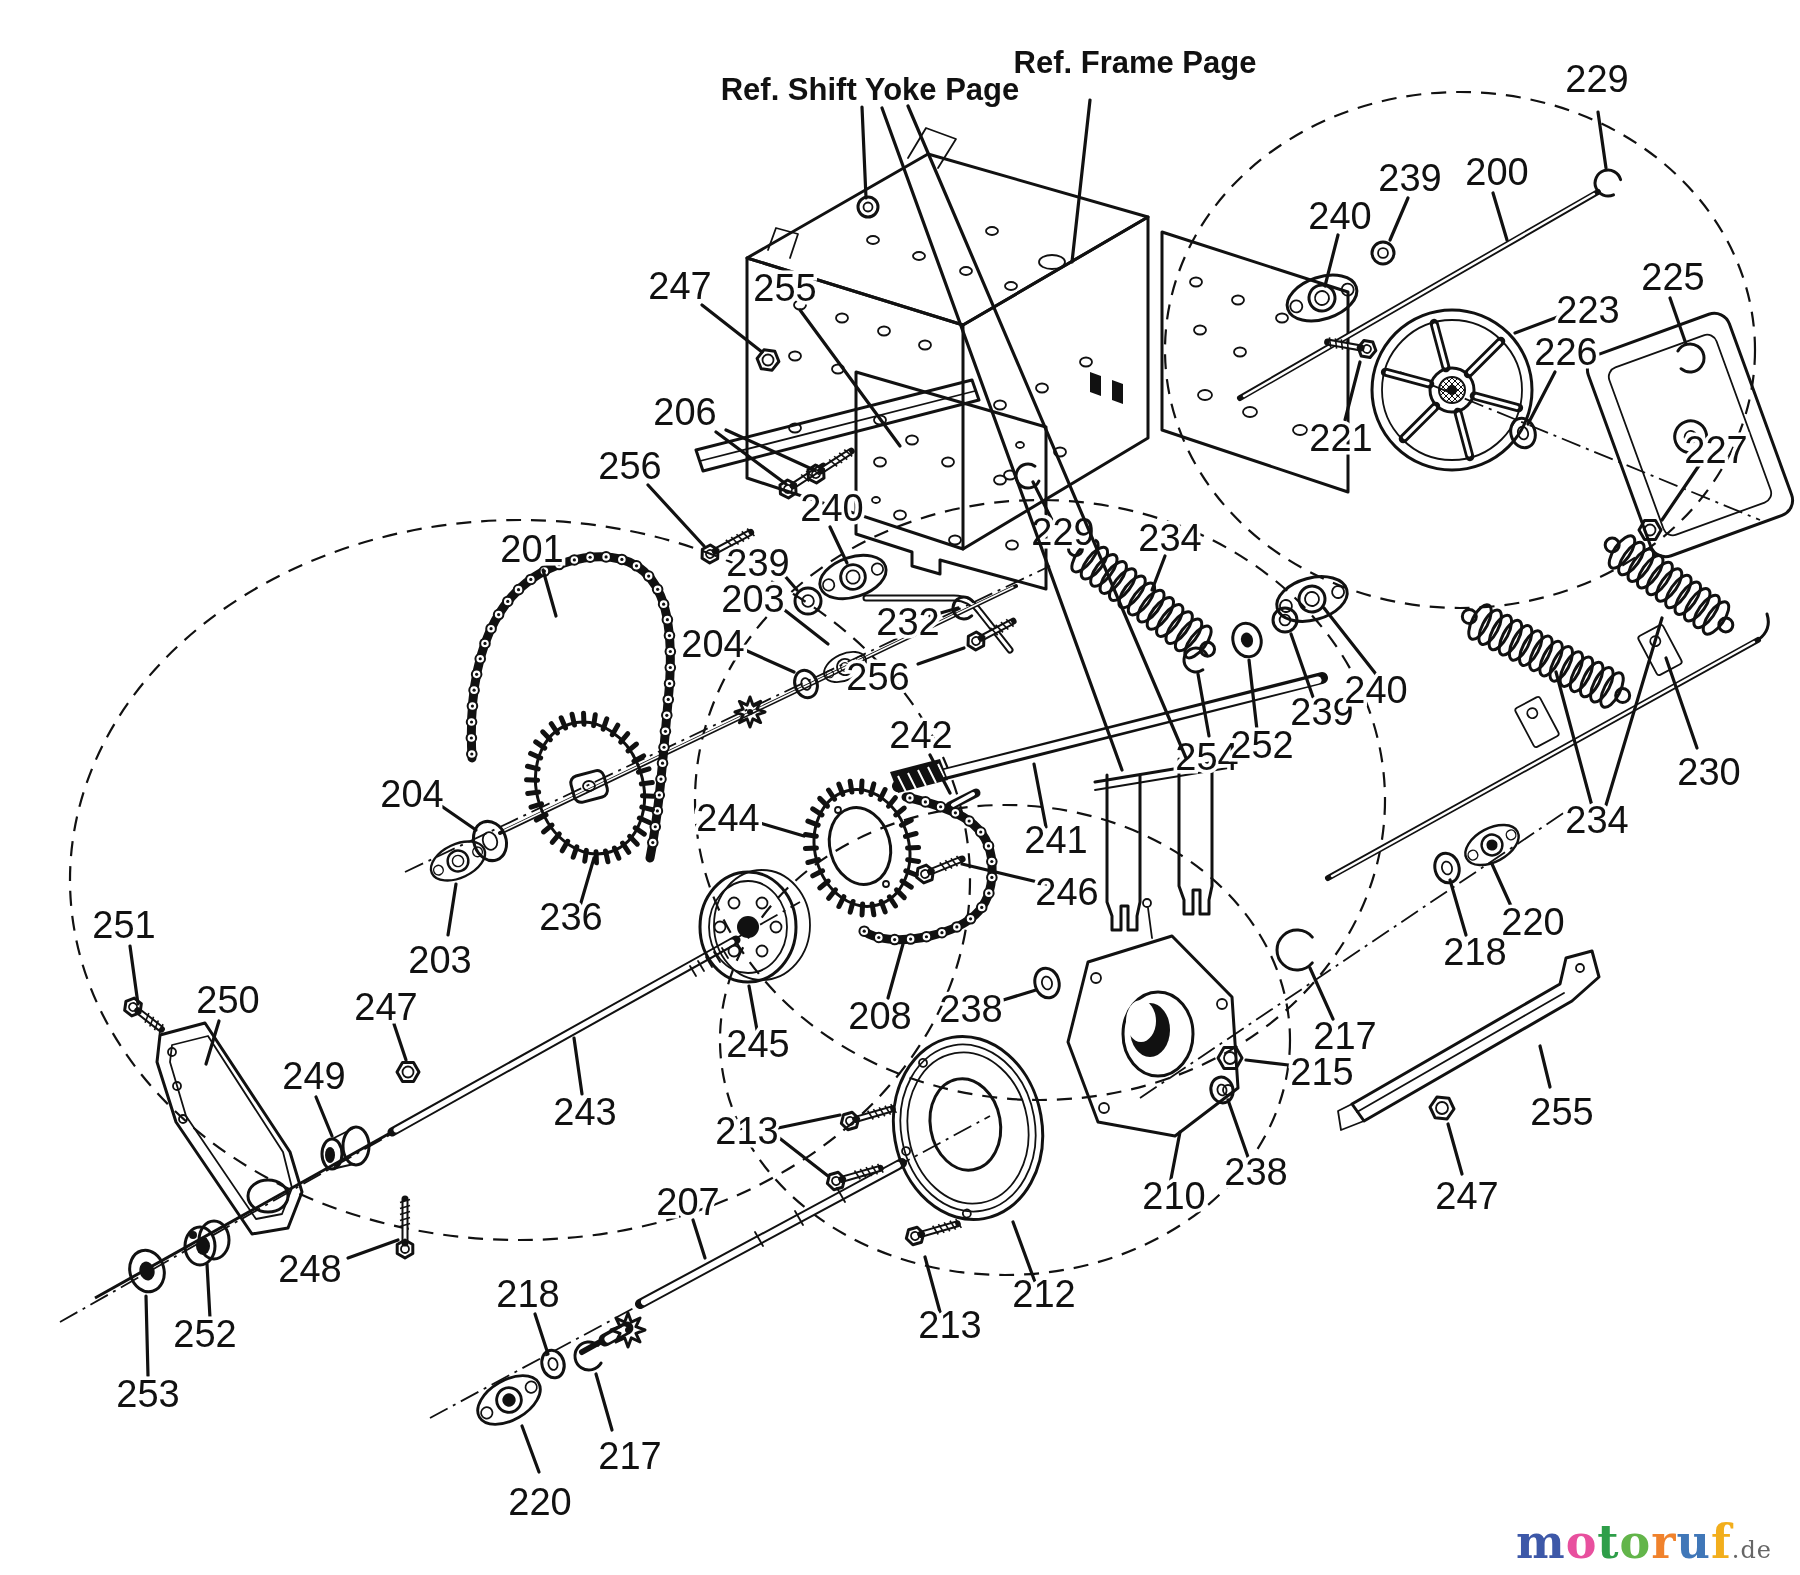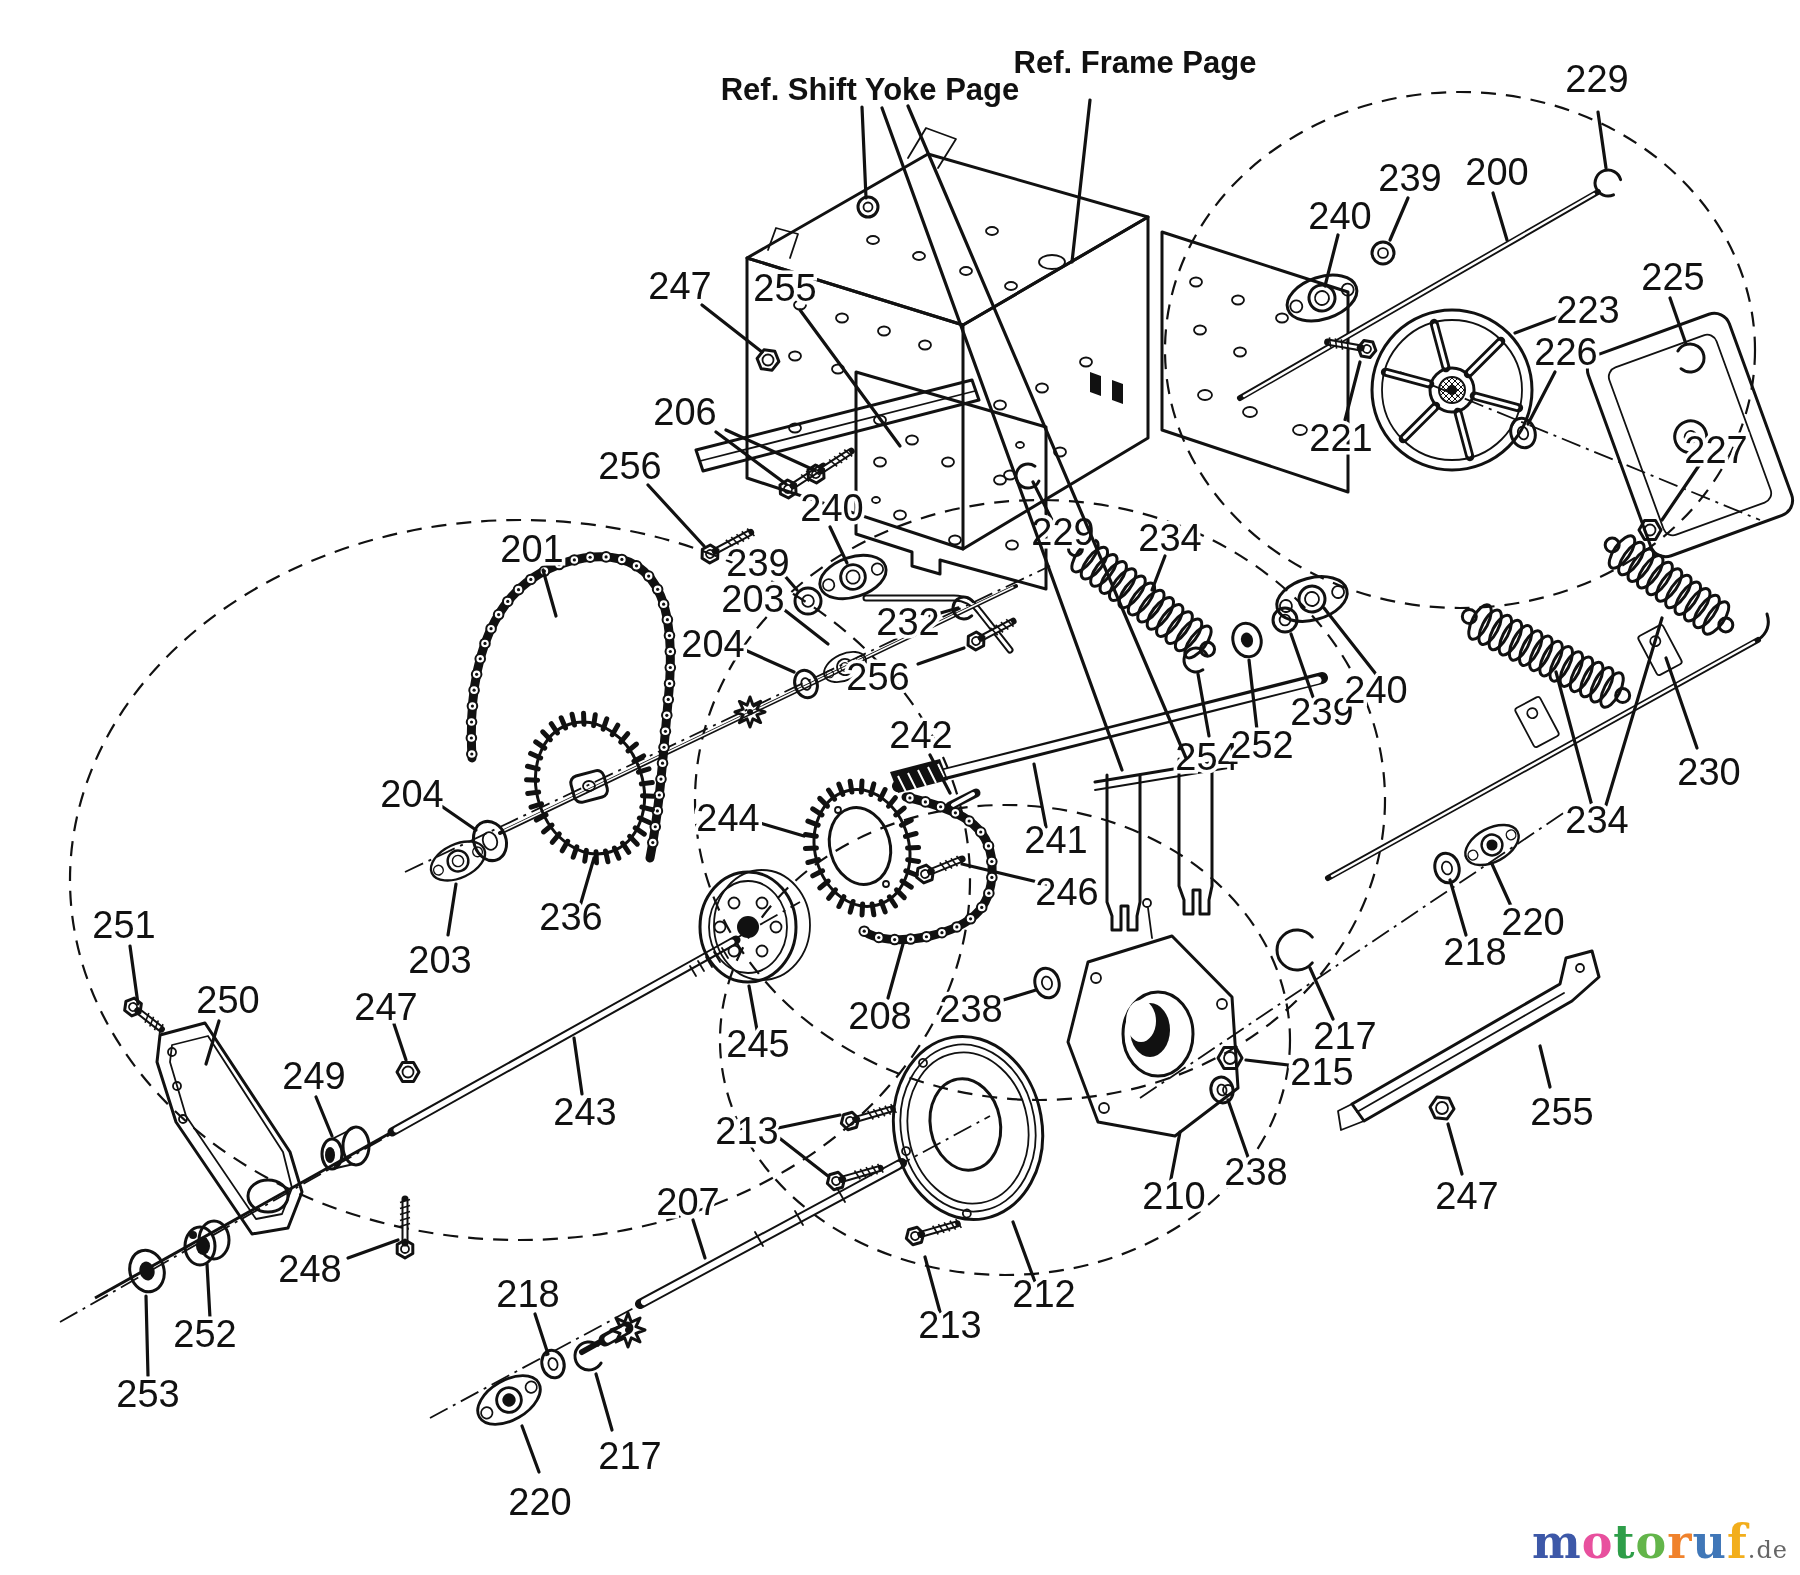--- a/index.html
+++ b/index.html
@@ -9,21 +9,21 @@
   .ln{stroke:#111;fill:none;stroke-width:3;stroke-linecap:round;stroke-linejoin:round}
   .thin{stroke:#111;fill:none;stroke-width:1.8;stroke-linecap:round;stroke-linejoin:round}
   .dash{stroke:#111;fill:none;stroke-width:2.2;stroke-dasharray:15 10}
   .dashdot{stroke:#111;fill:none;stroke-width:1.8;stroke-dasharray:20 6 3 6}
   .fb{fill:#111;stroke:none}
   .fw{fill:#fff;stroke:none}
   .leader{stroke:#111;stroke-width:3.2;stroke-linecap:round}
   text{dominant-baseline:central;paint-order:stroke;stroke:#fff;stroke-width:7;fill:#111}
   .plabel{font-size:38px;text-anchor:middle;font-family:"Liberation Sans",sans-serif}
   .rlabel{font-size:31px;font-weight:700;text-anchor:middle;font-family:"Liberation Sans",sans-serif}
-  #watermark{position:absolute;right:12px;bottom:6px;font-family:"DejaVu Serif","Liberation Serif",serif;
+  #watermark{position:absolute;right:28px;bottom:6px;font-family:"DejaVu Serif","Liberation Serif",serif;
     font-weight:700;font-size:46px;letter-spacing:1px;}
   #watermark .suffix{font-size:24px;font-weight:400;}
 </style>
 </head>
 <body>
 
 <div id="stage">
 <svg id="svg" width="1800" height="1575" viewBox="0 0 1800 1575">
   <defs>
     <pattern id="hatch" width="6" height="6" patternUnits="userSpaceOnUse">

